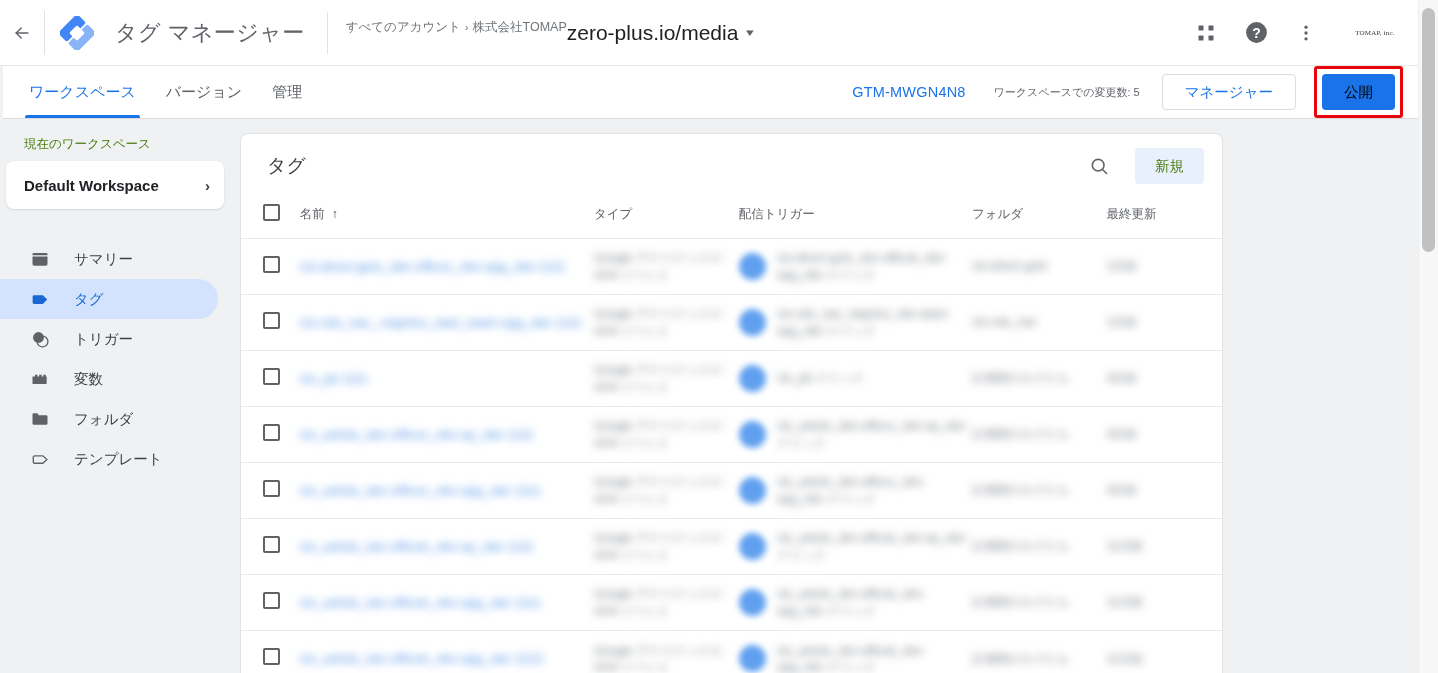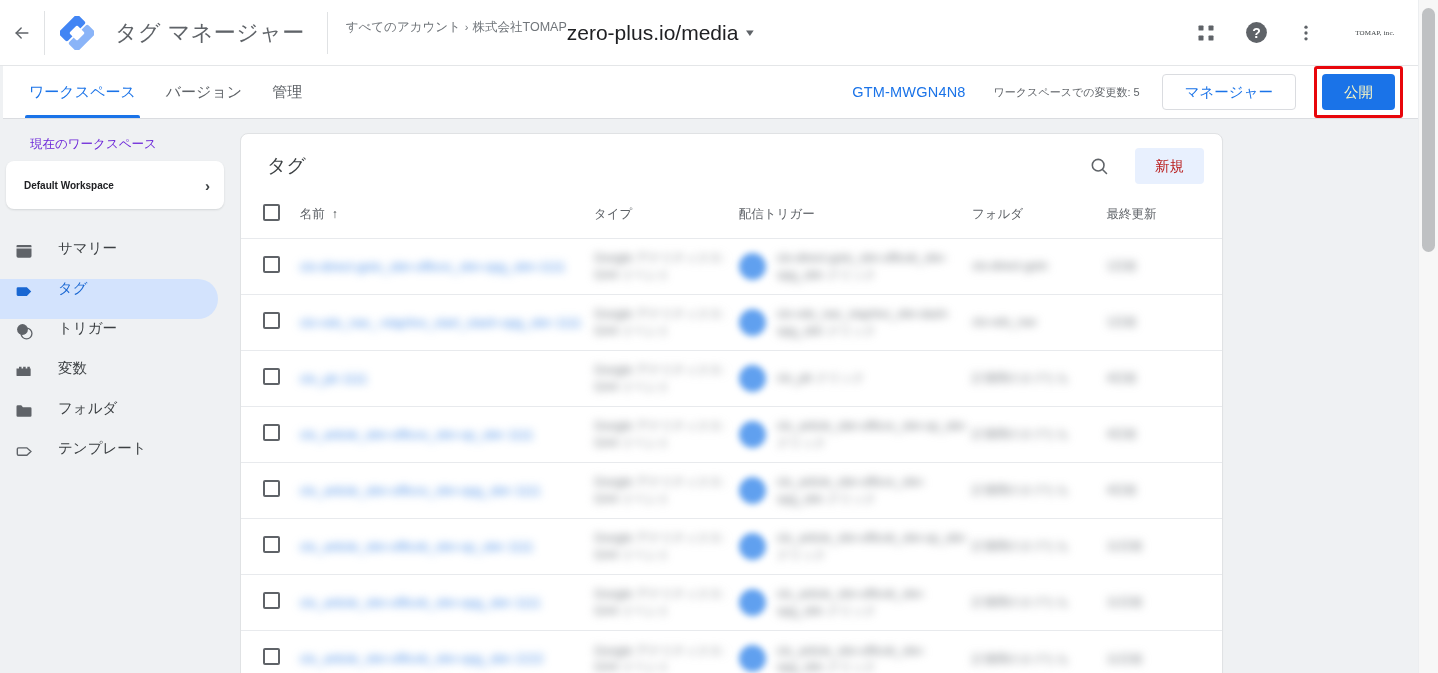--- a/index.html
+++ b/index.html
@@ -113,47 +113,47 @@
   .changes-count { font-size: 11px; color: #5f6368; margin-right: 22px; white-space: nowrap; }
   .btn {
     height: 36px; padding: 0 22px; border-radius: 4px;
     display: flex; align-items: center; justify-content: center;
     font-size: 14.5px; cursor: pointer; white-space: nowrap;
     font-family: "Liberation Sans", "DejaVu Sans", sans-serif;
   }
   .btn-outline {
     background: #fff; color: #1a73e8; border: 1px solid #dadce0; margin-right: 18px;
   }
-  .btn-primary { background: #1a73e8; color: #fef9c3; border: none; }
+  .btn-primary { background: #1a73e8; color: #000000; border: none; }
   .publish-wrap {
     position: relative; padding: 5px;
     border: 3px solid #e8060b; border-radius: 3px;
   }
 
   
   .sidebar {
     position: absolute; top: 119px; left: 0;
     width: 240px; height: 554px; background: #eff1f3;
     padding-top: 17px;
   }
   .ws-label {
-    font-size: 12.5px; color: #6d28d9; padding-left: 30px; margin-bottom: 8px;
+    font-size: 12.5px; color: #4d7c0f; padding-left: 24px; margin-bottom: 8px;
   }
   .ws-card {
     margin: 0 16px 0 6px; height: 48px; background: #ffffff;
     border-radius: 8px; display: flex; align-items: center;
     padding: 0 14px 0 18px; cursor: pointer;
     box-shadow: 0 1px 2px rgba(60,64,67,.15);
   }
-  .ws-name { font-size: 10px; color: #202124; font-weight: 700; }
+  .ws-name { font-size: 15px; color: #202124; font-weight: 700; }
   .ws-chev { margin-left: auto; color: #3c4043; font-size: 15px; font-weight: 700; }
   .nav { margin-top: 30px; }
   .nav-item {
-    height: 40px; display: flex; align-items: flex-start;
-    padding-left: 12px; margin-right: 22px;
+    height: 40px; display: flex; align-items: center;
+    padding-left: 28px; margin-right: 22px;
     border-radius: 0 20px 20px 0; cursor: pointer;
   }
   .nav-item.active { background: #d3e3fd; }
   .nav-ico {
     width: 24px; height: 24px; margin-right: 22px;
     display: flex; align-items: center; justify-content: center;
     color: #5f6368; flex: none;
   }
   .nav-item.active .nav-ico { color: #1967d2; }
   .nav-label { font-size: 14.5px; color: #3c4043; }
@@ -174,21 +174,21 @@
     height: 64px; display: flex; align-items: center; padding: 0 18px 0 26px;
   }
   .card-title { font-size: 19px; color: #3c4043; }
   .card-actions { margin-left: auto; display: flex; align-items: center; }
   .card-search {
     width: 40px; height: 40px; display: flex; align-items: center;
     justify-content: center; color: #5f6368; cursor: pointer; margin-right: 16px;
   }
   .btn-new {
     height: 36px; padding: 0 20px; border-radius: 4px;
-    background: #e8f0fe; color: #b91c1c; font-size: 14.5px;
+    background: #e8f0fe; color: #4d7c0f; font-size: 14.5px;
     display: flex; align-items: center; cursor: pointer;
   }
 
   
   table.tags { width: 100%; border-collapse: collapse; table-layout: fixed; }
   table.tags thead th {
     font-size: 12.5px; color: #5f6368; font-weight: 400; text-align: left;
     padding: 6px 0 14px 0; vertical-align: middle;
   }
   th.c-check, td.c-check { width: 56px; padding-left: 22px !important; }

